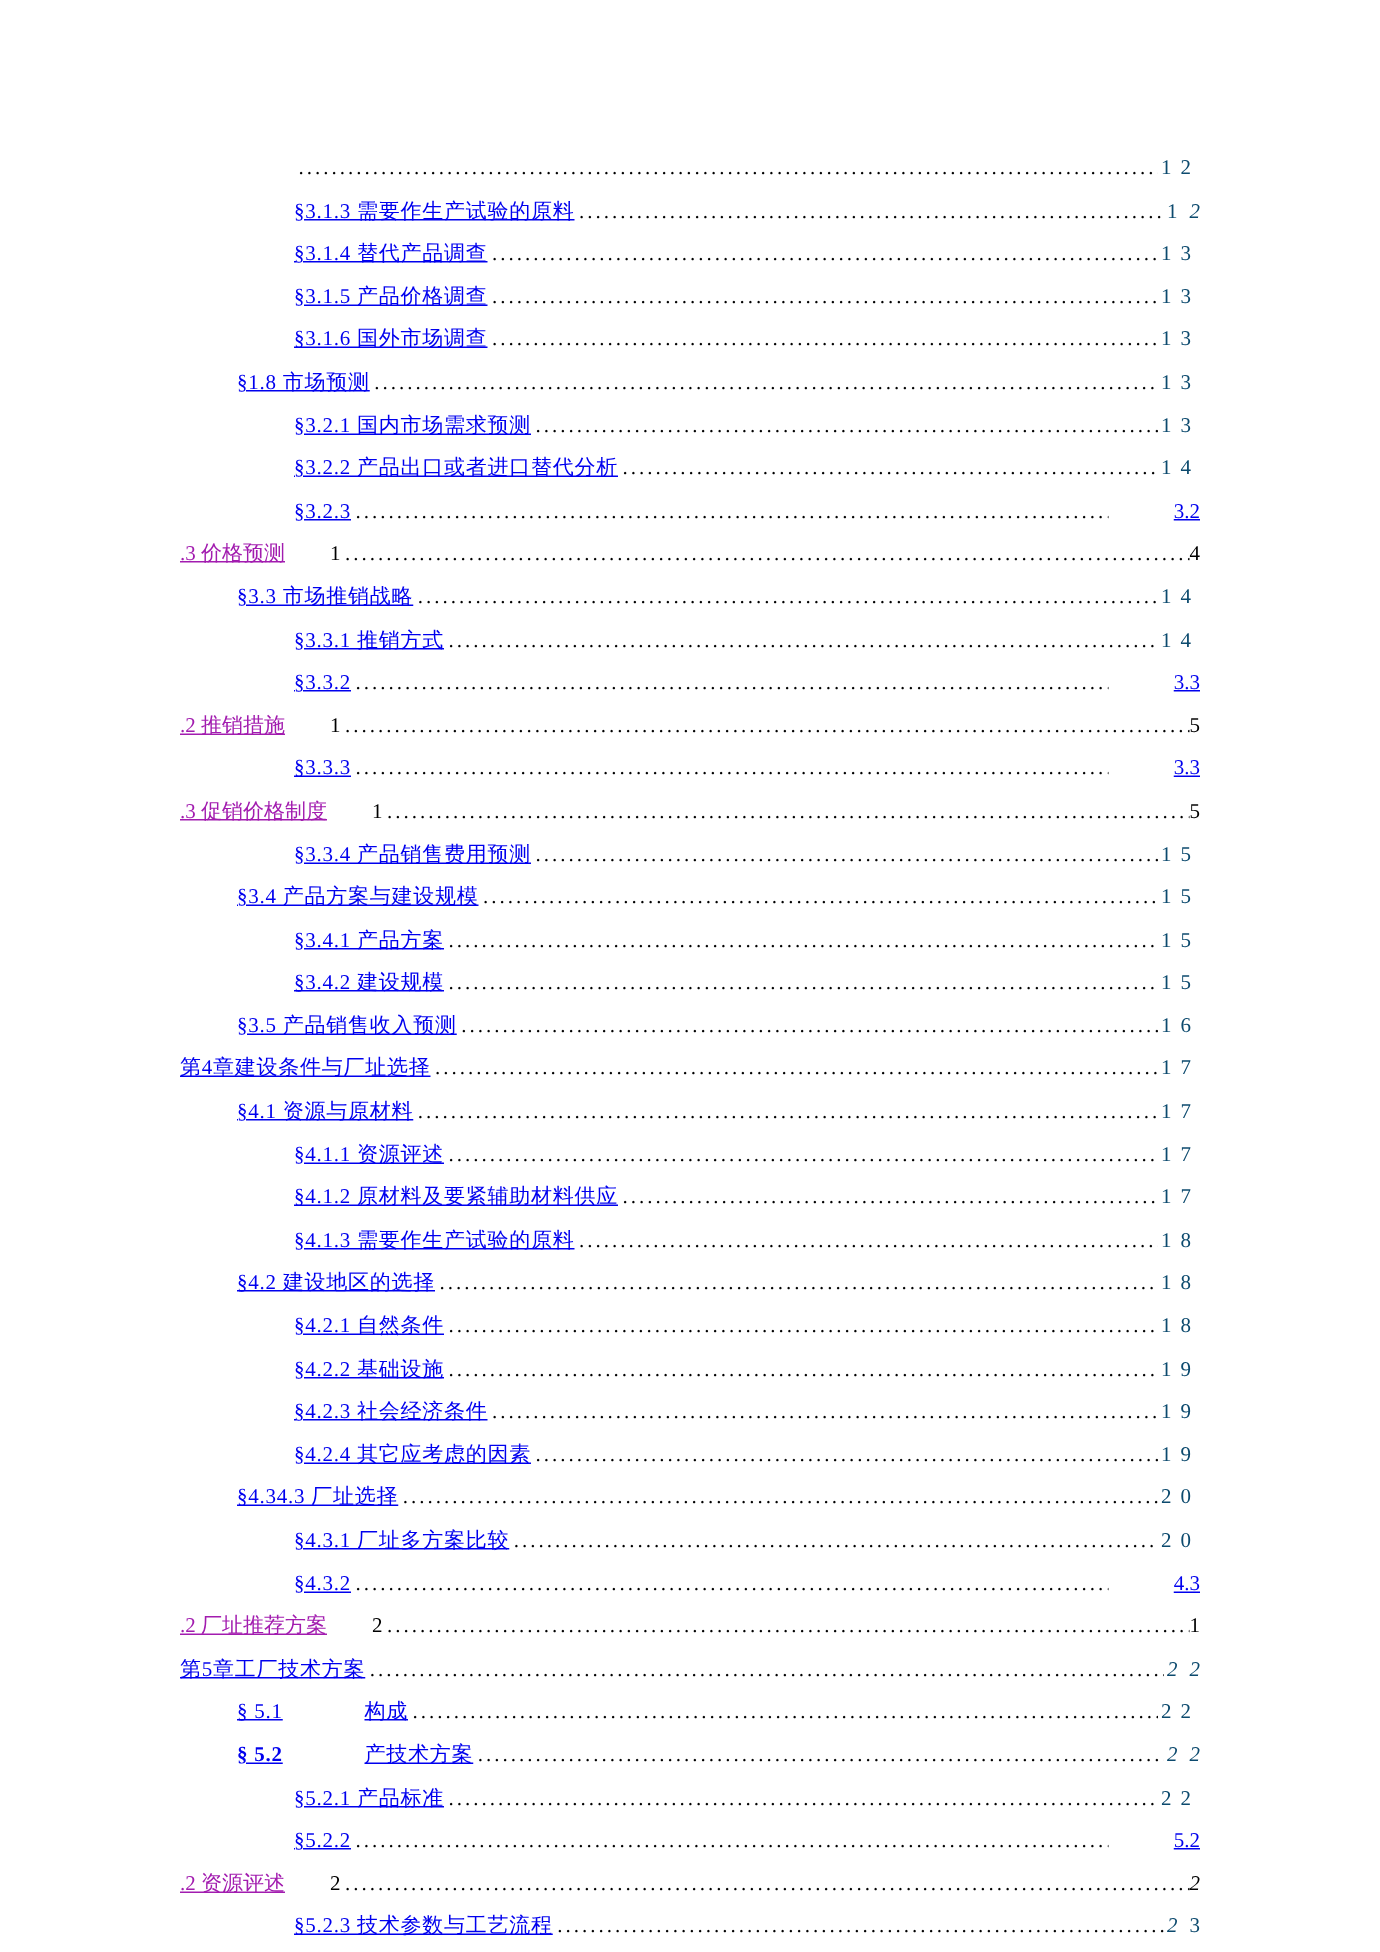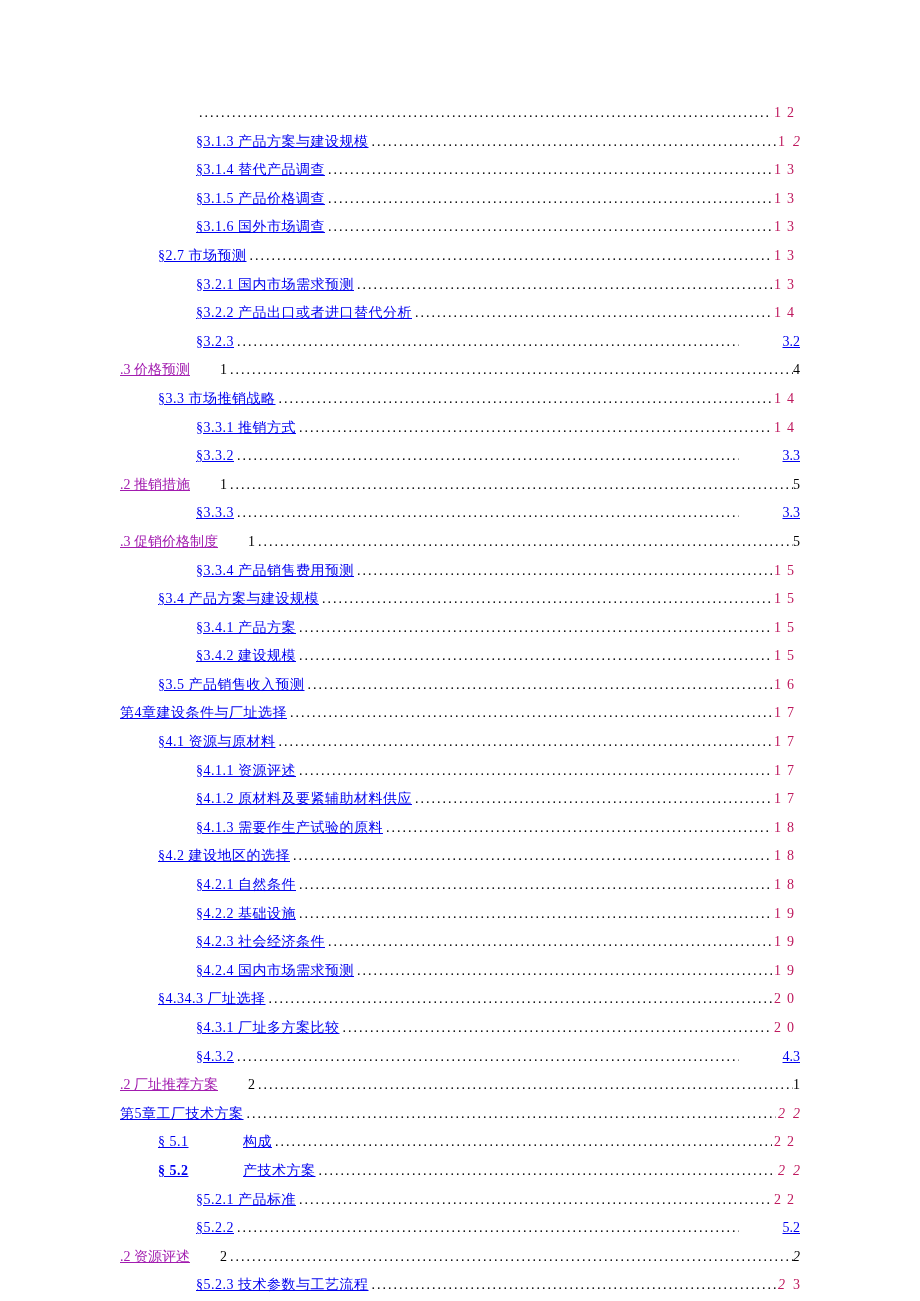--- a/index.html
+++ b/index.html
@@ -34,21 +34,21 @@
       flex: 1;
       overflow: hidden;
       letter-spacing: 2px;
       color: #000;
       padding: 0 3px;
     }
     .dots::before {
       content: "..............................................................................................................................";
     }
     .page {
-      color: #be185d;
+      color: #0c4a6e;
       letter-spacing: 6px;
       padding-left: 2px;
       white-space: nowrap;
     }
     .page-italic {
       font-style: italic;
     }
     .page-nospace{
       letter-spacing: 0px;
     }
@@ -79,42 +79,42 @@
   </style>
 </head>
 <body>
 
 <div id="toc">
     <div class="toc-line indent-2">
       <span class="dots"></span>
       <span class="page">12</span>
     </div>
     <div class="toc-line indent-2">
-      <span class="link">§3.1.3 产品方案与建设规模</span>
+      <span class="link">§3.1.3 需要作生产试验的原料</span>
       <span class="dots"></span>
       <span class="page">1</span>
       <span class="page page-italic page-nospace">2</span>
     </div>
     <div class="toc-line indent-2">
       <span class="link">§3.1.4 替代产品调查</span>
       <span class="dots"></span>
       <span class="page">13</span>
     </div>
     <div class="toc-line indent-2">
       <span class="link">§3.1.5 产品价格调查</span>
       <span class="dots"></span>
       <span class="page">13</span>
     </div>
     <div class="toc-line indent-2">
       <span class="link">§3.1.6 国外市场调查</span>
       <span class="dots"></span>
       <span class="page">13</span>
     </div>
     <div class="toc-line indent-1">
-      <span class="link">§2.7 市场预测</span>
+      <span class="link">§1.8 市场预测</span>
       <span class="dots"></span>
       <span class="page">13</span>
     </div>
     <div class="toc-line indent-2">
       <span class="link">§3.2.1 国内市场需求预测</span>
       <span class="dots"></span>
       <span class="page">13</span>
     </div>
     <div class="toc-line indent-2">
       <span class="link">§3.2.2 产品出口或者进口替代分析</span>
@@ -231,21 +231,21 @@
       <span class="link">§4.2.2 基础设施</span>
       <span class="dots"></span>
       <span class="page">19</span>
     </div>
     <div class="toc-line indent-2">
       <span class="link">§4.2.3 社会经济条件</span>
       <span class="dots"></span>
       <span class="page">19</span>
     </div>
     <div class="toc-line indent-2">
-      <span class="link">§4.2.4 国内市场需求预测</span>
+      <span class="link">§4.2.4 其它应考虑的因素</span>
       <span class="dots"></span>
       <span class="page">19</span>
     </div>
     <div class="toc-line indent-1">
       <span class="link">§4.34.3 厂址选择</span>
       <span class="dots"></span>
       <span class="page">20</span>
     </div>
     <div class="toc-line indent-2">
       <span class="link">§4.3.1 厂址多方案比较</span>

